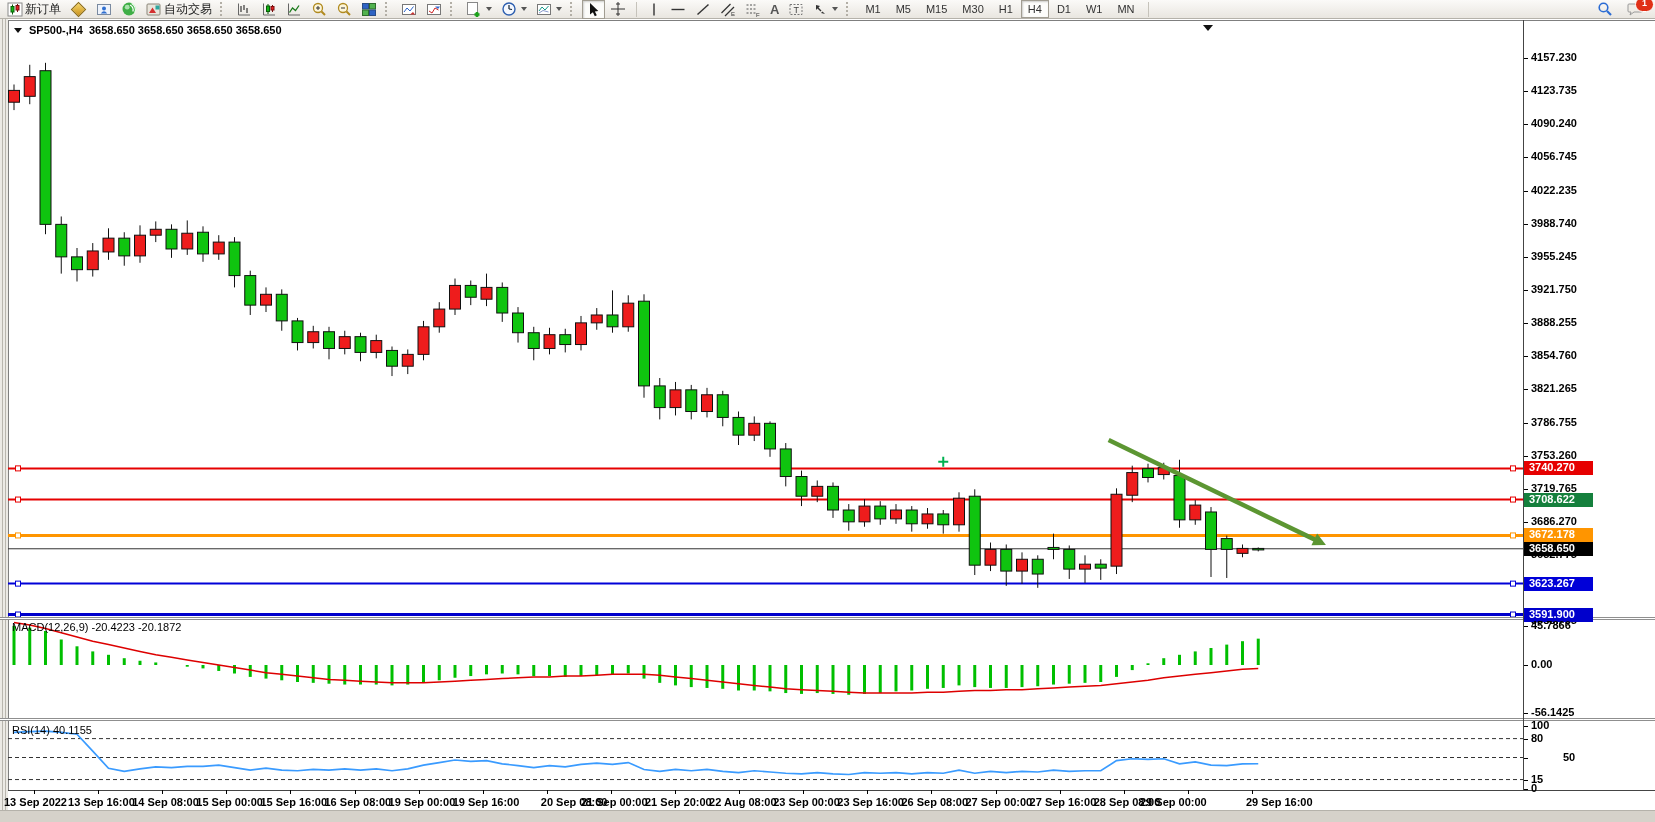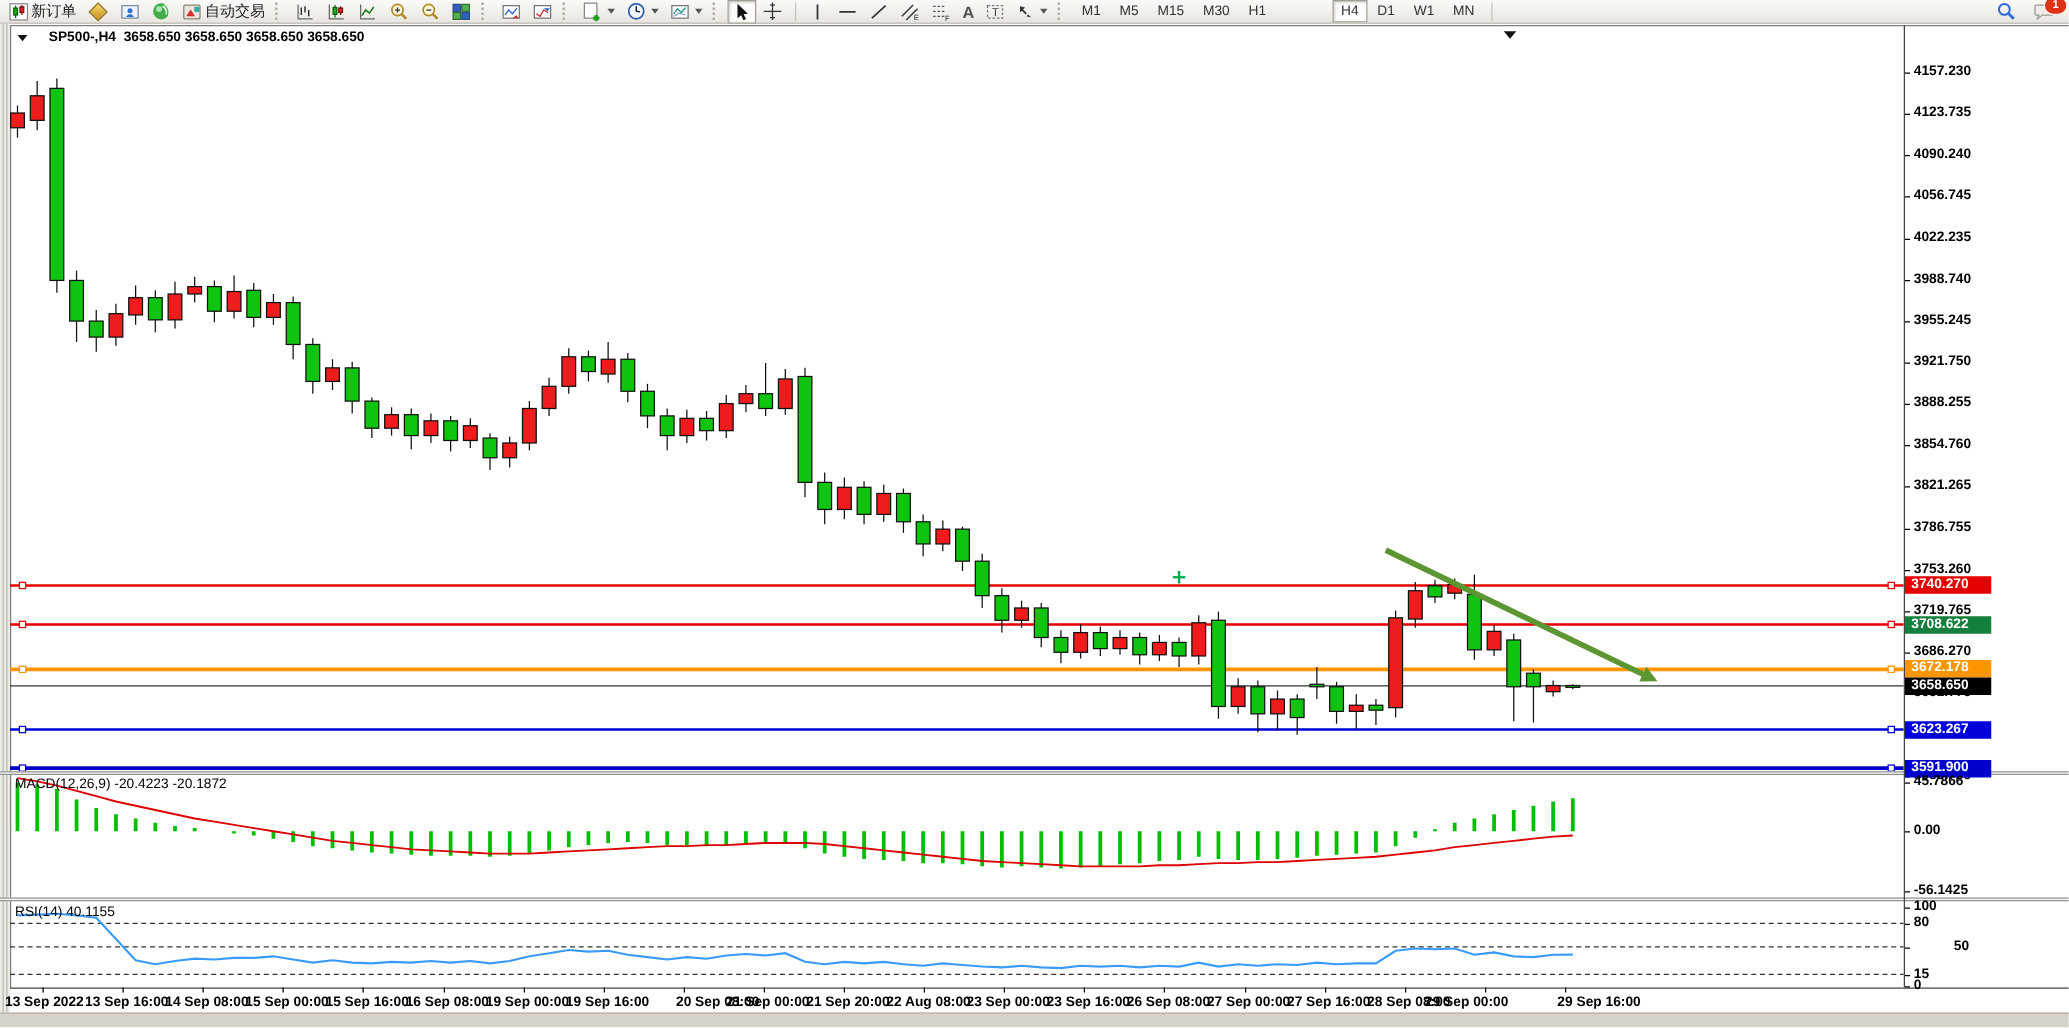--- a/index.html
+++ b/index.html
@@ -8,35 +8,35 @@
   
   #toolbar{position:absolute;left:0;top:0;width:1655px;height:19px;
     background:linear-gradient(#fbfaf8,#e9e6e0);border-bottom:1px solid #b5b2aa;
     display:flex;align-items:center;padding:0 3px;box-sizing:border-box;gap:1px;}
   .tbtn{height:17px;display:flex;align-items:center;gap:2px;padding:0 3px;border:1px solid transparent;
     font:12px "Liberation Sans",sans-serif;color:#222;cursor:default;}
   .tbtn.pressed{background:#fcfcfa;border:1px solid #a19d92;box-shadow:inset 1px 1px 2px rgba(0,0,0,.18);}
   .grip{width:5px;height:14px;border-left:2px dotted #b3afa6;margin:0 4px 0 3px;}
   .vsep{width:1px;height:15px;background:#c6c3bb;margin:0 5px;}
   .tfbtn{font:11px "Liberation Sans",sans-serif;color:#333;padding:2px 6px;border:1px solid transparent;}
-  .tfbtn.active{background:#fdfdfb;border:1px solid #a19d92;box-shadow:inset 1px 1px 2px rgba(0,0,0,.2);margin-left:45px;}
+  .tfbtn.active{background:#fdfdfb;border:1px solid #a19d92;box-shadow:inset 1px 1px 2px rgba(0,0,0,.2);}
   .caret{width:0;height:0;border-left:3px solid transparent;border-right:3px solid transparent;
     border-top:4px solid #555;margin-left:2px;}
   .right-group{margin-left:auto;display:flex;align-items:center;gap:6px;padding-right:4px;}
   .badge{position:absolute;top:-4px;right:-7px;background:#e03016;color:#fff;border-radius:8px;
     min-width:13px;height:13px;line-height:13px;text-align:center;font:700 9px "Liberation Sans",sans-serif;
     padding:0 2px;border:1px solid #fff;}
   .gold{width:9px;height:9px;background:linear-gradient(135deg,#f8d96a,#c8901c);
     border:1px solid #8a6a14;transform:rotate(45deg);margin:0 3px;}
   
   #left-strip{position:absolute;left:0;top:19px;width:8px;height:791px;background:#eceae5;}
   #left-strip:before{content:"";position:absolute;left:2px;top:0;width:1px;height:100%;background:#b9b6ae;}
   #left-strip:after{content:"";position:absolute;left:5px;top:0;width:1px;height:100%;background:#b9b6ae;}
   .hline-abs{position:absolute;background:#7f7f7f;}
-  #title-row{position:absolute;left:14px;top:24px;display:flex;align-items:center;gap:17px;}
+  #title-row{position:absolute;left:14px;top:24px;display:flex;align-items:center;gap:7px;}
   #title-row .tri{width:0;height:0;border-left:4px solid transparent;border-right:4px solid transparent;
     border-top:5px solid #111;}
   #chart-title{font:600 11px "Liberation Sans",sans-serif;color:#000;white-space:pre;}
   #shift-marker{position:absolute;left:1203px;top:25px;width:0;height:0;
     border-left:5px solid transparent;border-right:5px solid transparent;border-top:6px solid #111;}
   .panel-sep{position:absolute;left:0px;width:1655px;height:3px;background:#fff;
     border-top:1px solid #8f8f8f;border-bottom:1px solid #8f8f8f;box-sizing:border-box;}
   .ind-label{position:absolute;font:11px "Liberation Sans",sans-serif;color:#000;white-space:pre;}
   
   .ptick{position:absolute;left:1524px;width:4px;height:1px;background:#000;}

